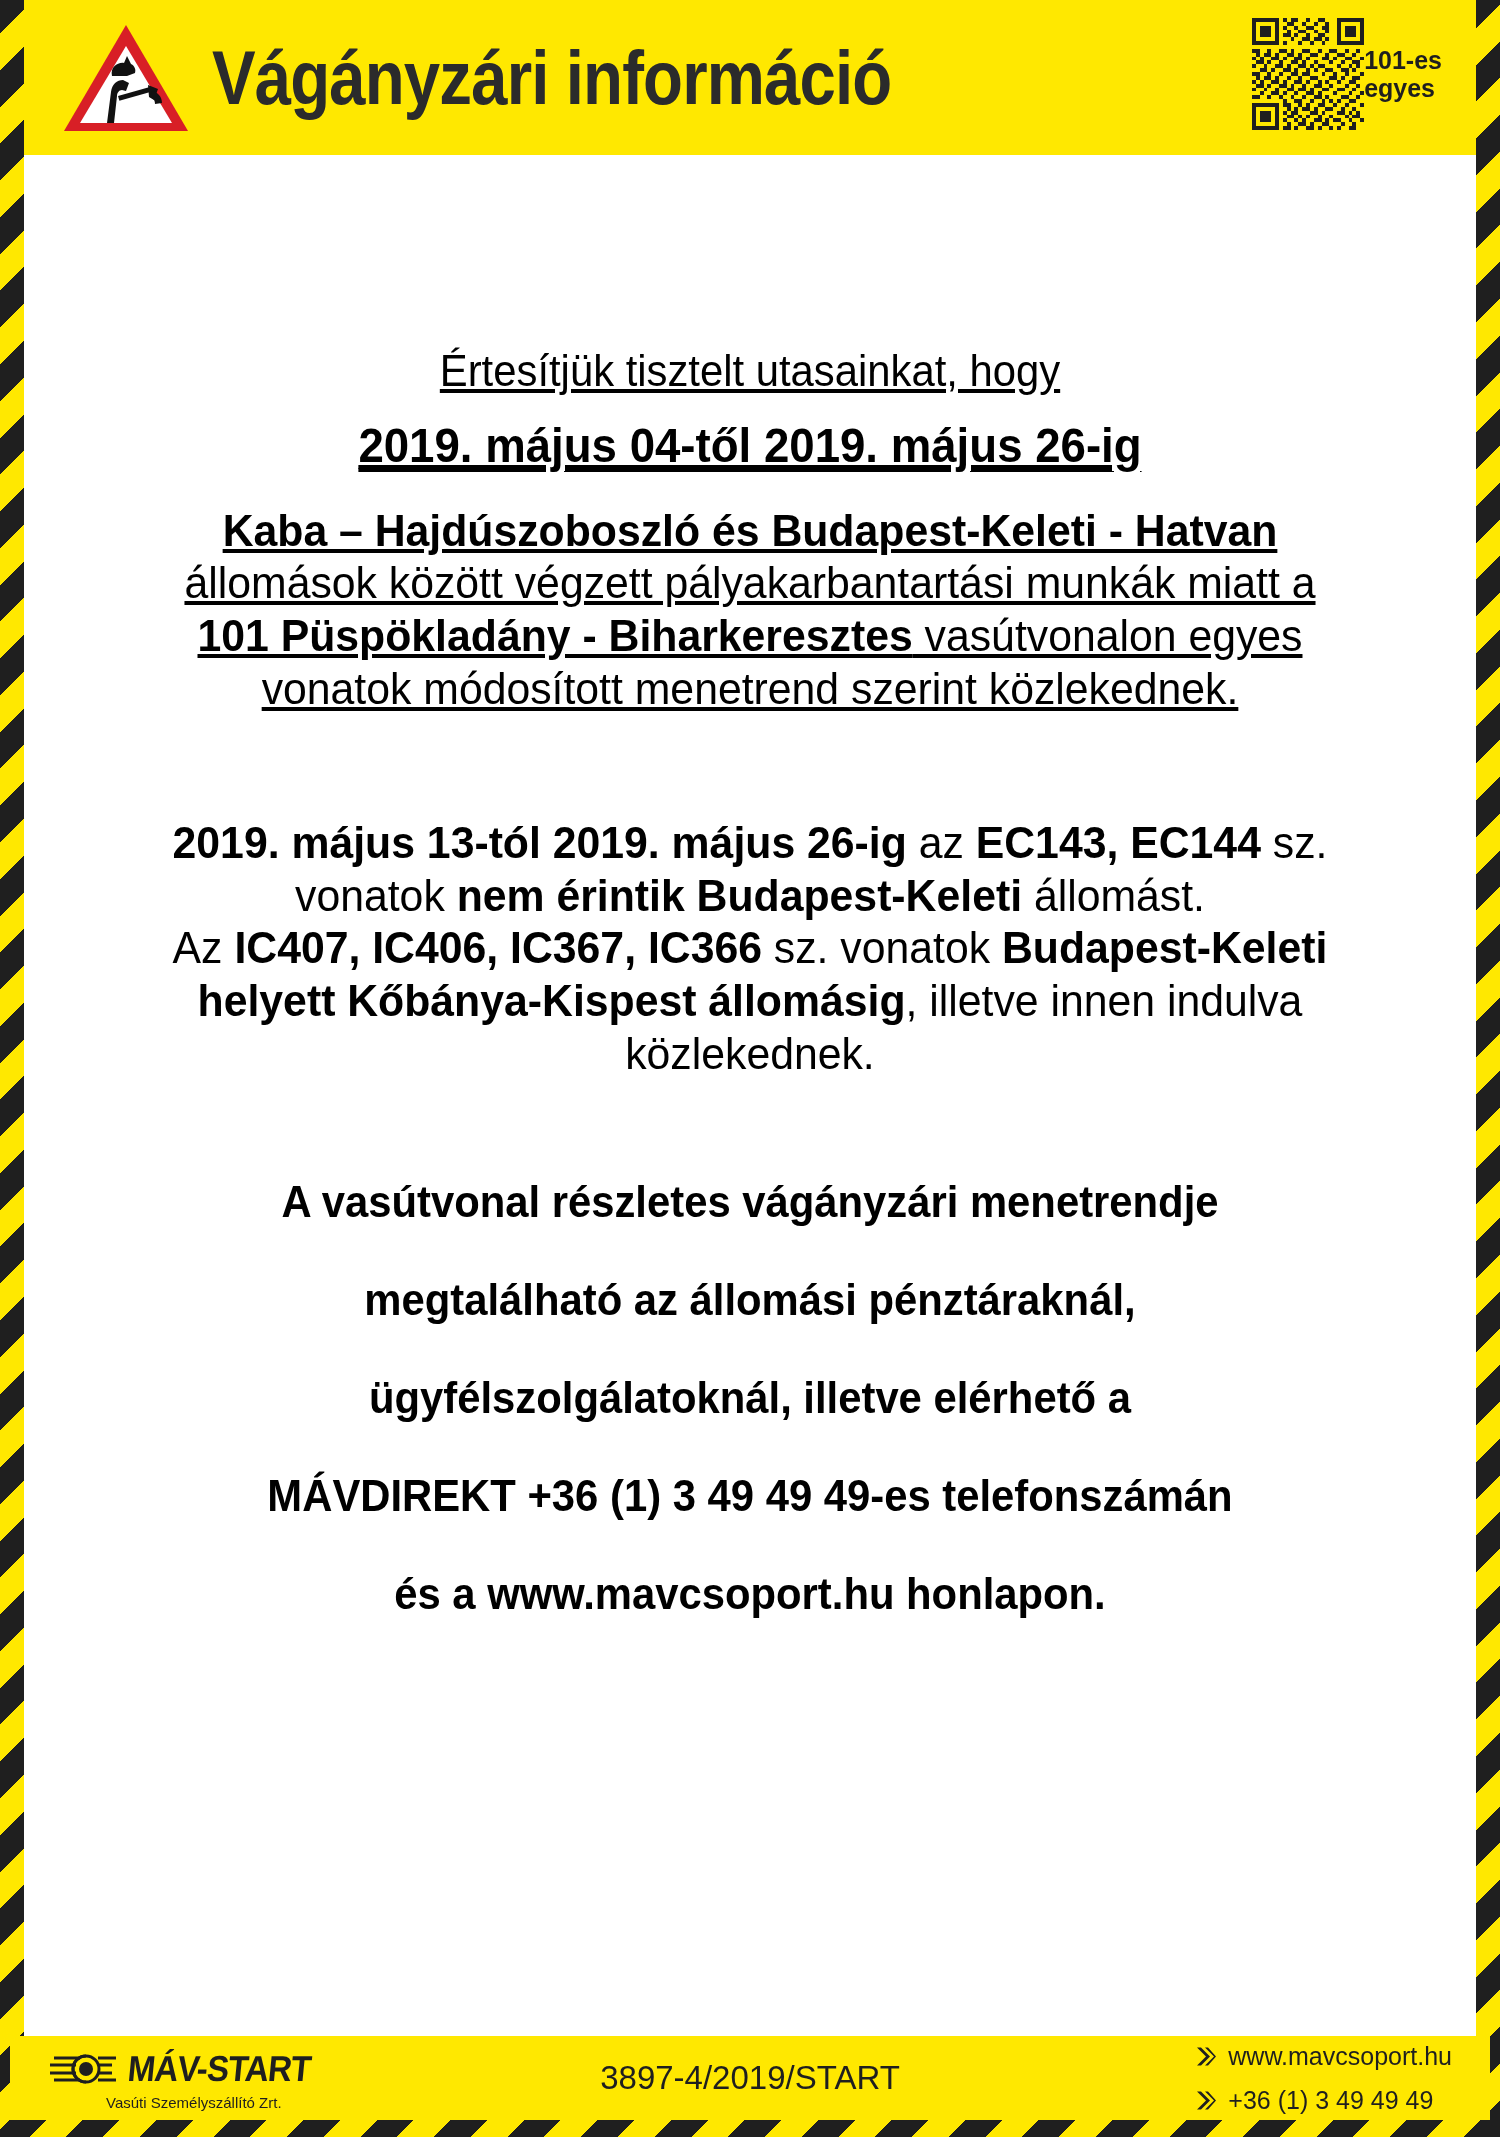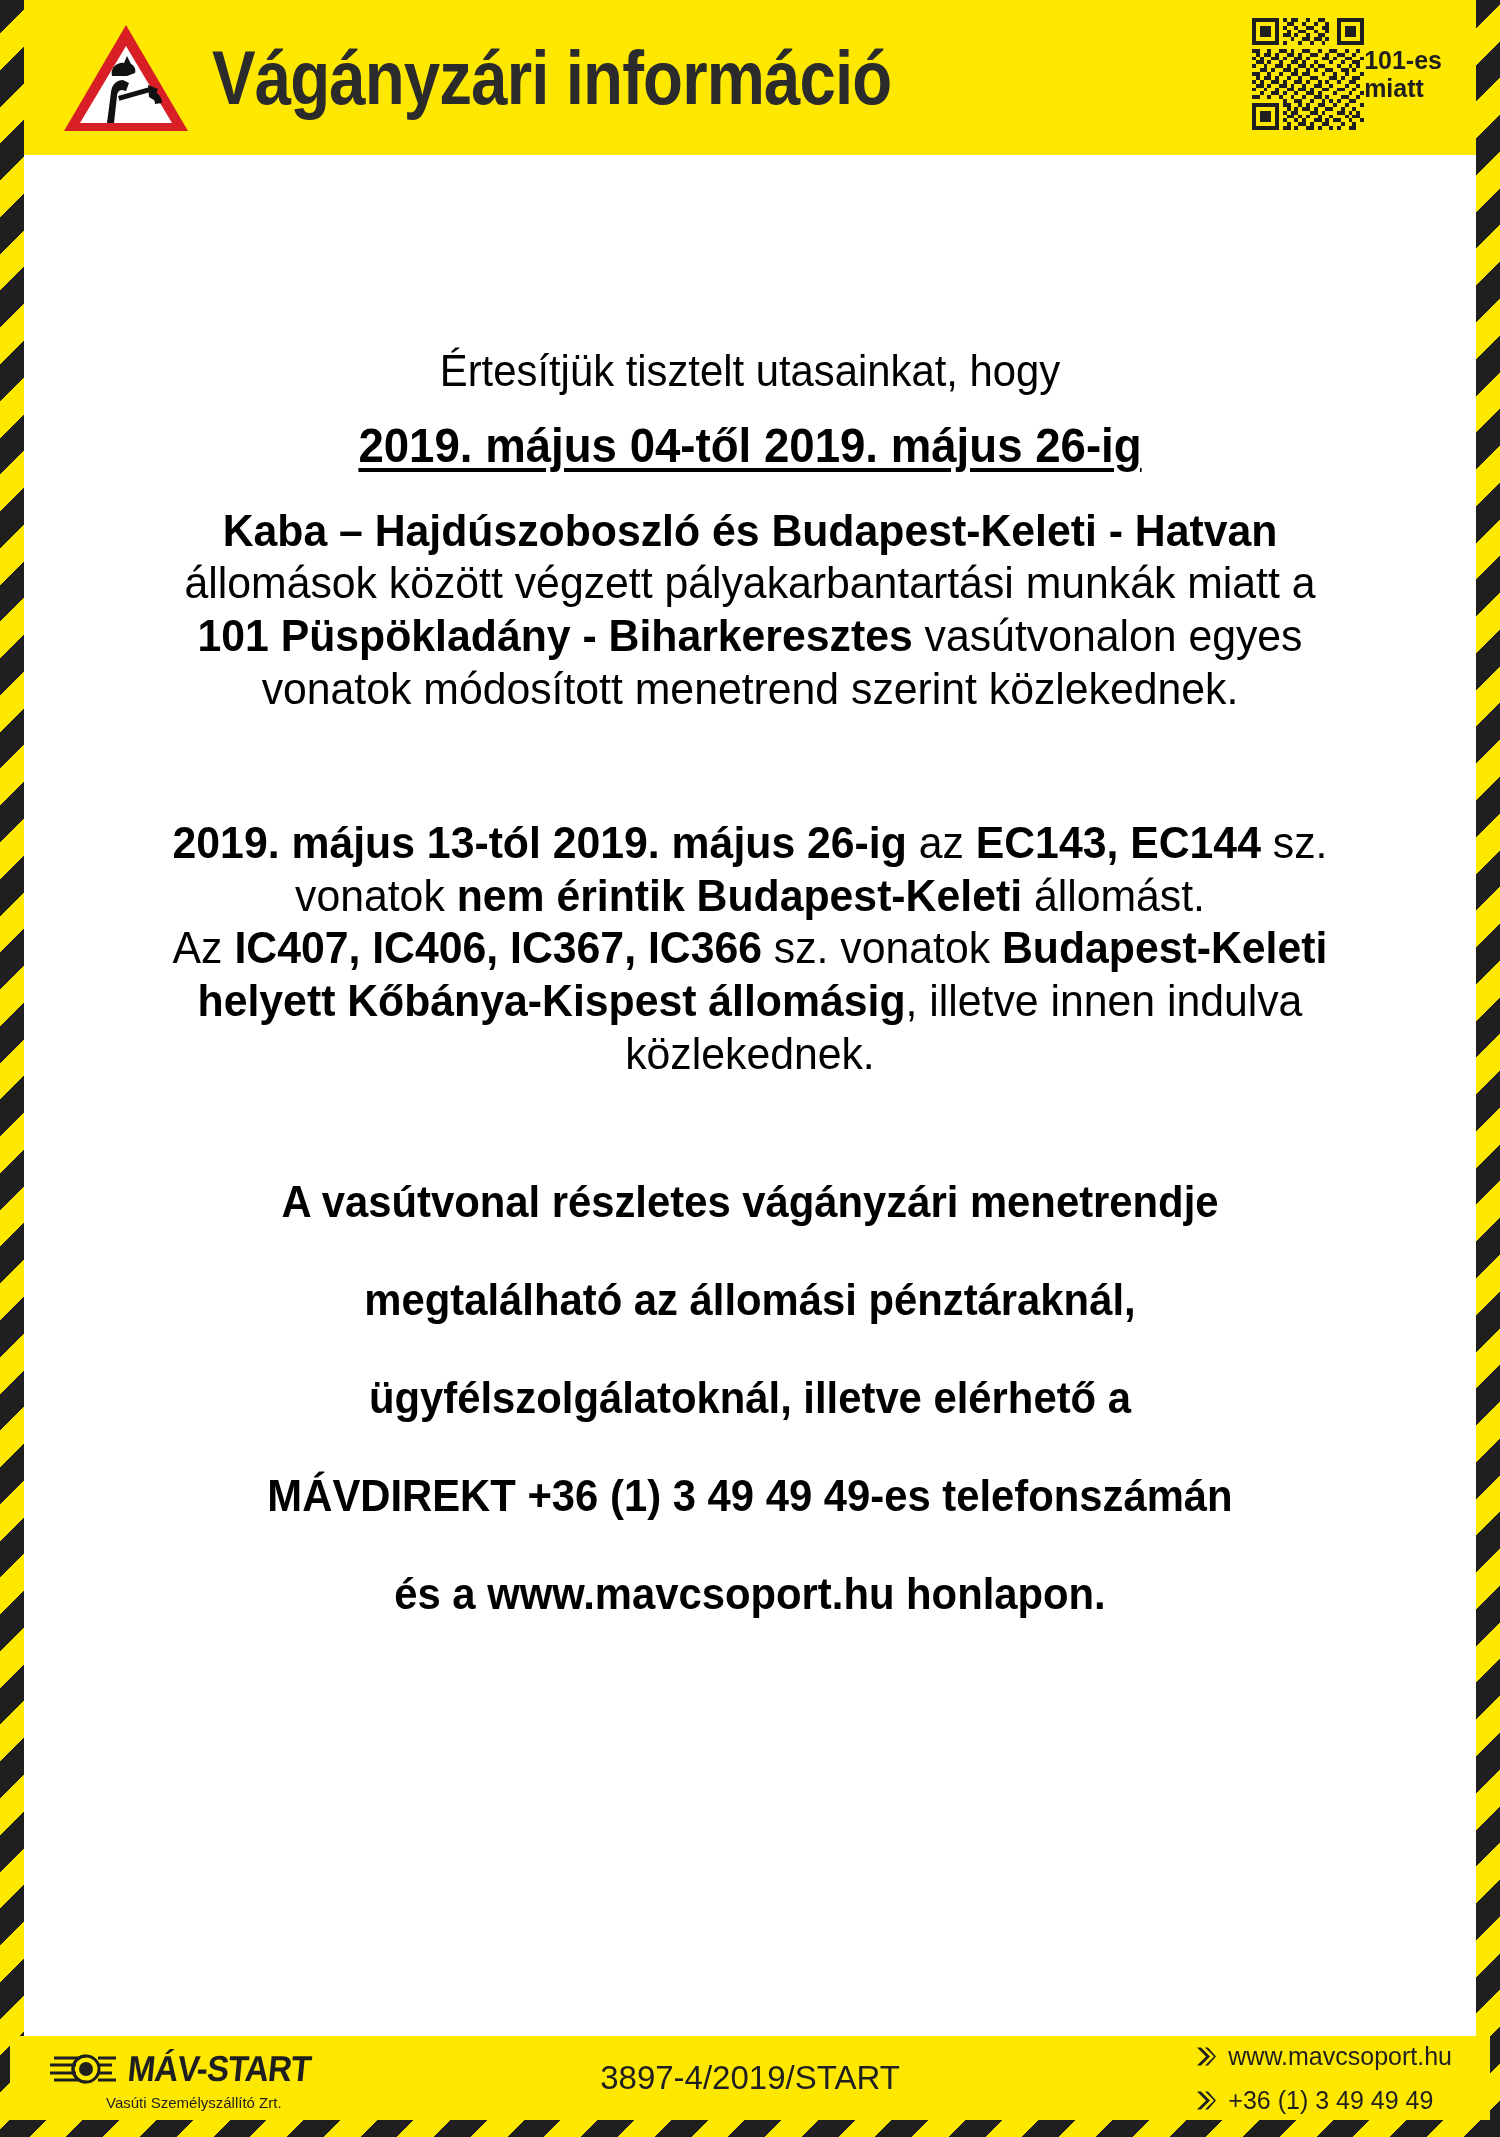--- a/index.html
+++ b/index.html
@@ -96,21 +96,21 @@
 
   .line {
     font-size:45px;
     line-height:1.17;
     white-space:nowrap;
     transform:scaleX(0.95);
   }
   .line.b { font-weight:bold; }
   .line.u { text-decoration:underline; text-underline-offset:6px; }
 
-  .blk1 { margin-top:190px; }
+  .blk1 { margin-top:190px;text-decoration:underline; }
   .blk1 .l1 { font-size:44px; }
   .blk1 .l2 { font-size:48px; margin-top:22px; }
   .blk1 .l3 { font-size:45px; margin-top:30px; }
 
   .blk2 { margin-top:102px; }
   .blk2 .line { font-size:45px; }
 
   .blk3 { margin-top:100px; }
   .blk3 .line {
     font-size:44px;
@@ -441,21 +441,21 @@
             <rect x="11" y="28" width="1" height="1"></rect>
           <rect x="14" y="28" width="2" height="1"></rect>
             <rect x="17" y="28" width="1" height="1"></rect>
           <rect x="20" y="28" width="1" height="1"></rect>
             <rect x="22" y="28" width="1" height="1"></rect>
           <rect x="25" y="28" width="2" height="1"></rect>
         </g>
       </svg>
       <div class="qr-label">
         <div>101-es</div>
-        <div>miatt</div>
+        <div>egyes</div>
       </div>
     </div>
   </div>
 
   <div class="body-area">
 
     <div class="p-block blk1">
       <div class="line l1">Értesítjük tisztelt utasainkat, hogy</div>
       <div class="line l2 b u">2019. május 04-től 2019. május 26-ig</div>
       <div class="line l3 b">Kaba – Hajdúszoboszló és Budapest-Keleti - Hatvan</div>

